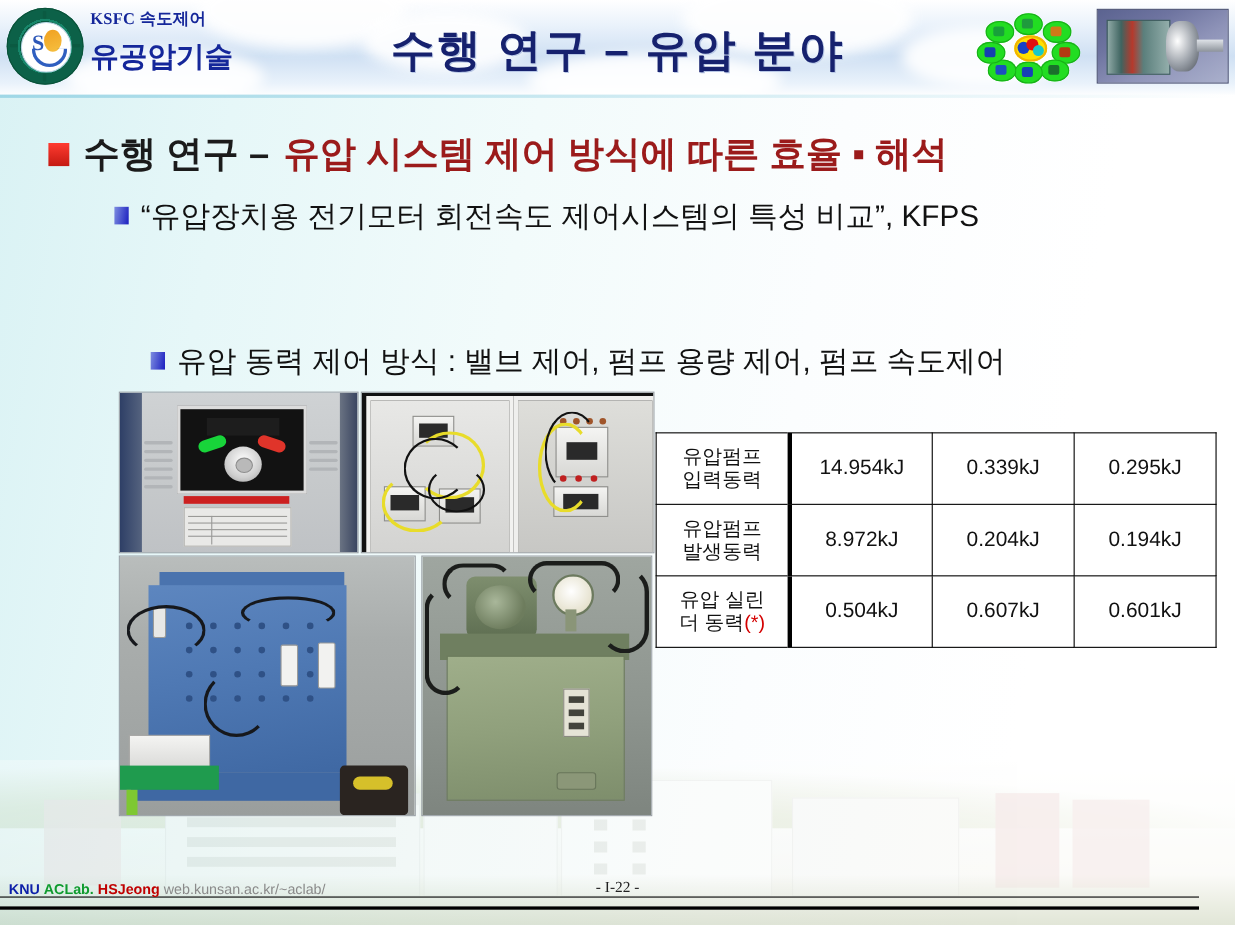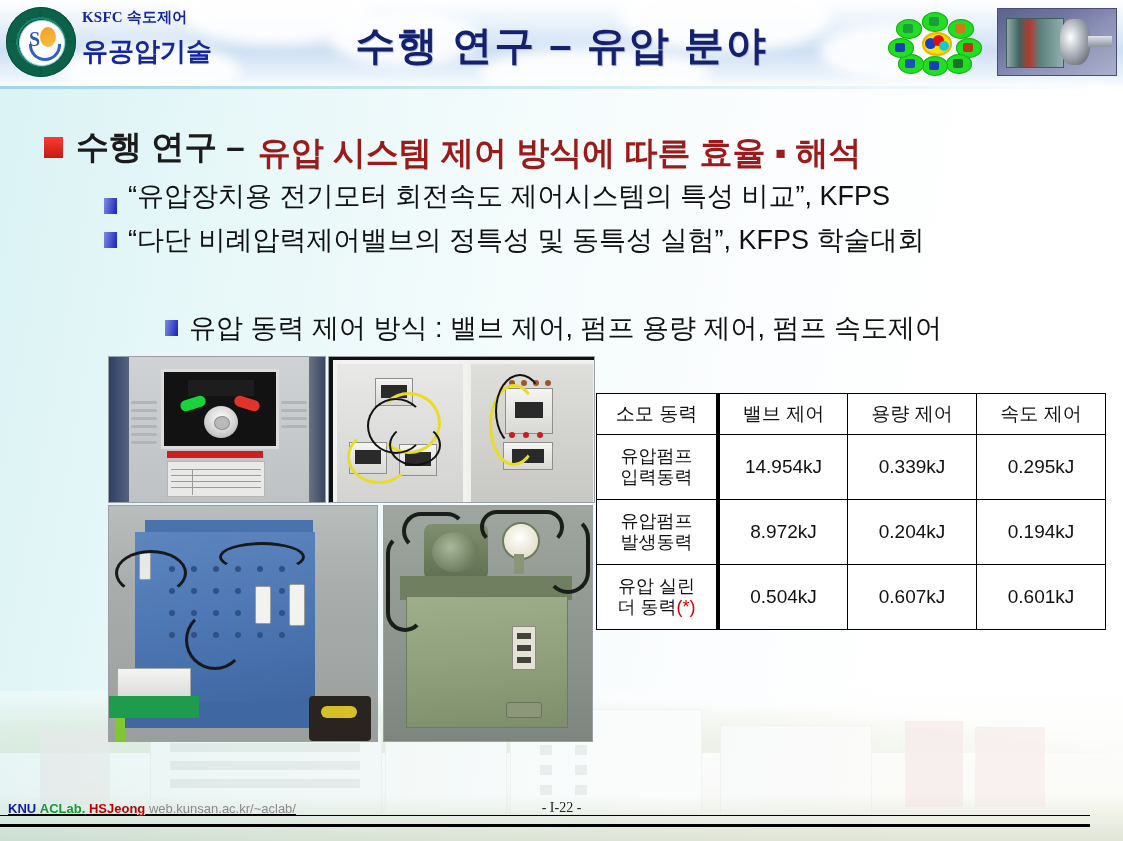--- a/index.html
+++ b/index.html
@@ -71,21 +71,21 @@
     background:linear-gradient(150deg,#5b6390 0%,#6e74a0 30%,#8e93b8 60%,#aab0cc 100%);
     border:1px solid #4a4f72;overflow:hidden;}
   .hdr-photo .rotor{position:absolute;left:8px;top:9px;width:56px;height:48px;background:linear-gradient(90deg,#8fa9a6,#3f6460 22%,#b6392c 40%,#5b7f7c 58%,#93aeab 100%);border:1px solid #3d5e5b;}
   .hdr-photo .hub{position:absolute;left:62px;top:10px;width:30px;height:46px;border-radius:40%;background:radial-gradient(ellipse at 35% 40%,#ffffff,#9aa0a8 55%,#4d535c 100%);}
   .hdr-photo .shaft{position:absolute;left:90px;top:27px;width:24px;height:11px;background:linear-gradient(180deg,#dfe3e8,#8d939b);}
 
   
   .b1{position:absolute;left:44px;top:118px;display:flex;align-items:center;gap:13px;}
   .sq-red{width:19px;height:21px;background:linear-gradient(180deg,#ff3b30,#c41a12);flex:none;}
   .b1-k{font:bold 33px "Liberation Sans",sans-serif;color:#1b1b1b;white-space:nowrap;}
-  .b1-r{font:bold 33px "Liberation Sans",sans-serif;color:#9b1b1b;white-space:nowrap;margin-top:13px;}
+  .b1-r{font:bold 33px "Liberation Sans",sans-serif;color:#9b1b1b;white-space:nowrap;}
 
   .b2{position:absolute;display:flex;align-items:center;gap:11px;}
   .sq-blue{width:13px;height:16px;background:linear-gradient(100deg,#7d8de0,#1b1fc0);flex:none;}
   .b2-txt{font:27px "Liberation Sans",sans-serif;color:#111111;white-space:nowrap;}
 
   
   .ph{position:absolute;overflow:hidden;border:1px solid #9aa0a6;}
   .ph1{left:108px;top:356px;width:216px;height:145px;}
   .ph2{left:328px;top:356px;width:265px;height:145px;}
   .ph3{left:108px;top:505px;width:268px;height:235px;}
@@ -155,21 +155,21 @@
   table.tbl td.c2{width:116px;}
   table.tbl td.c3{width:116px;}
   table.tbl tr.hdr td{height:34px;}
   table.tbl tr.row td{height:58px;}
   table.tbl tr.row td.c0{font-size:18px;}
   .star{color:#d40000;}
 
   
   .foot-rule{position:absolute;left:0;top:824px;width:1090px;height:3px;background:#000;}
   .foot-rule2{position:absolute;left:0;top:815px;width:1090px;height:1px;background:#000;}
-  .foot{position:absolute;left:8px;top:801px;font:13px "Liberation Sans",sans-serif;white-space:nowrap;text-decoration:underline;}
+  .foot{position:absolute;left:8px;top:801px;font:13px "Liberation Sans",sans-serif;white-space:nowrap;}
   .f-knu{color:#0b1ea8;font-weight:bold;}
   .f-ac{color:#0f9b2e;font-weight:bold;}
   .f-hs{color:#c00000;font-weight:bold;}
   .f-url{color:#8a8a8a;}
   .pageno{position:absolute;left:0;top:800px;width:1123px;text-align:center;
      font:14px "Liberation Serif",serif;color:#222;}
   .corner{position:absolute;left:966px;top:784px;width:152px;height:44px;
      background:linear-gradient(180deg,#f3f3f3,#dcdcdc);border:1px solid #b5b5b5;
      display:flex;flex-direction:column;align-items:center;justify-content:center;}
   .corner div{font:bold 15px "Liberation Sans",sans-serif;color:#101010;line-height:1.22;white-space:nowrap;}
@@ -265,32 +265,28 @@
     <div class="hub"></div>
     <div class="shaft"></div>
   </div>
 
   <div class="b1">
     <span class="sq-red"></span>
     <span class="b1-k">수행 연구 –</span>
     <span class="b1-r">유압 시스템 제어 방식에 따른 효율 ▪ 해석</span>
   </div>
 
-  <div class="b2" style="left:104px;top:178px;align-items:flex-end;">
+  <div class="b2" style="left:104px;top:178px;">
     <span class="sq-blue"></span>
     <span class="b2-txt">“유압장치용 전기모터 회전속도 제어시스템의 특성 비교”, KFPS</span>
   </div>
 
-  <div class="b2" style="left:104px;top:222px;">
-    <span class="sq-blue"></span>
-    <span class="b2-txt">“다단 비례압력제어밸브의 정특성 및 동특성 실험”, KFPS 학술대회</span>
-  </div>
-
-
-  <div class="b2" style="left:117px;top:310px;padding-left:48px;">
+
+
+  <div class="b2" style="left:89px;top:310px;padding-left:48px;">
     <span class="sq-blue"></span>
     <span class="b2-txt">유압 동력 제어 방식 : 밸브 제어, 펌프 용량 제어, 펌프 속도제어</span>
   </div>
 
   <div class="ph ph1">
     <div class="p1bg"></div>
     <div class="p1side"></div>
     <div class="p1side2"></div>
     <div class="p1vent" style="top:44px;"></div>
     <div class="p1vent" style="top:52px;"></div>
@@ -413,26 +409,20 @@
     <div class="p4plate">
         <s style="top:6px;"></s>
         <s style="top:18px;"></s>
         <s style="top:30px;"></s>
       </div>
     <div class="p4handle"></div>
   </div>
 
   <table class="tbl">
     <tbody>
-      <tr class="hdr">
-        <td class="c0">소모 동력</td>
-        <td class="c1">밸브 제어</td>
-        <td class="c2">용량 제어</td>
-        <td class="c3">속도 제어</td>
-      </tr>
       <tr class="row">
         <td class="c0">
           <span>유압펌프</span><br>
           <span>입력동력</span>
         </td>
         <td class="c1">14.954kJ</td>
         <td class="c2">0.339kJ</td>
         <td class="c3">0.295kJ</td>
       </tr>
       <tr class="row">

